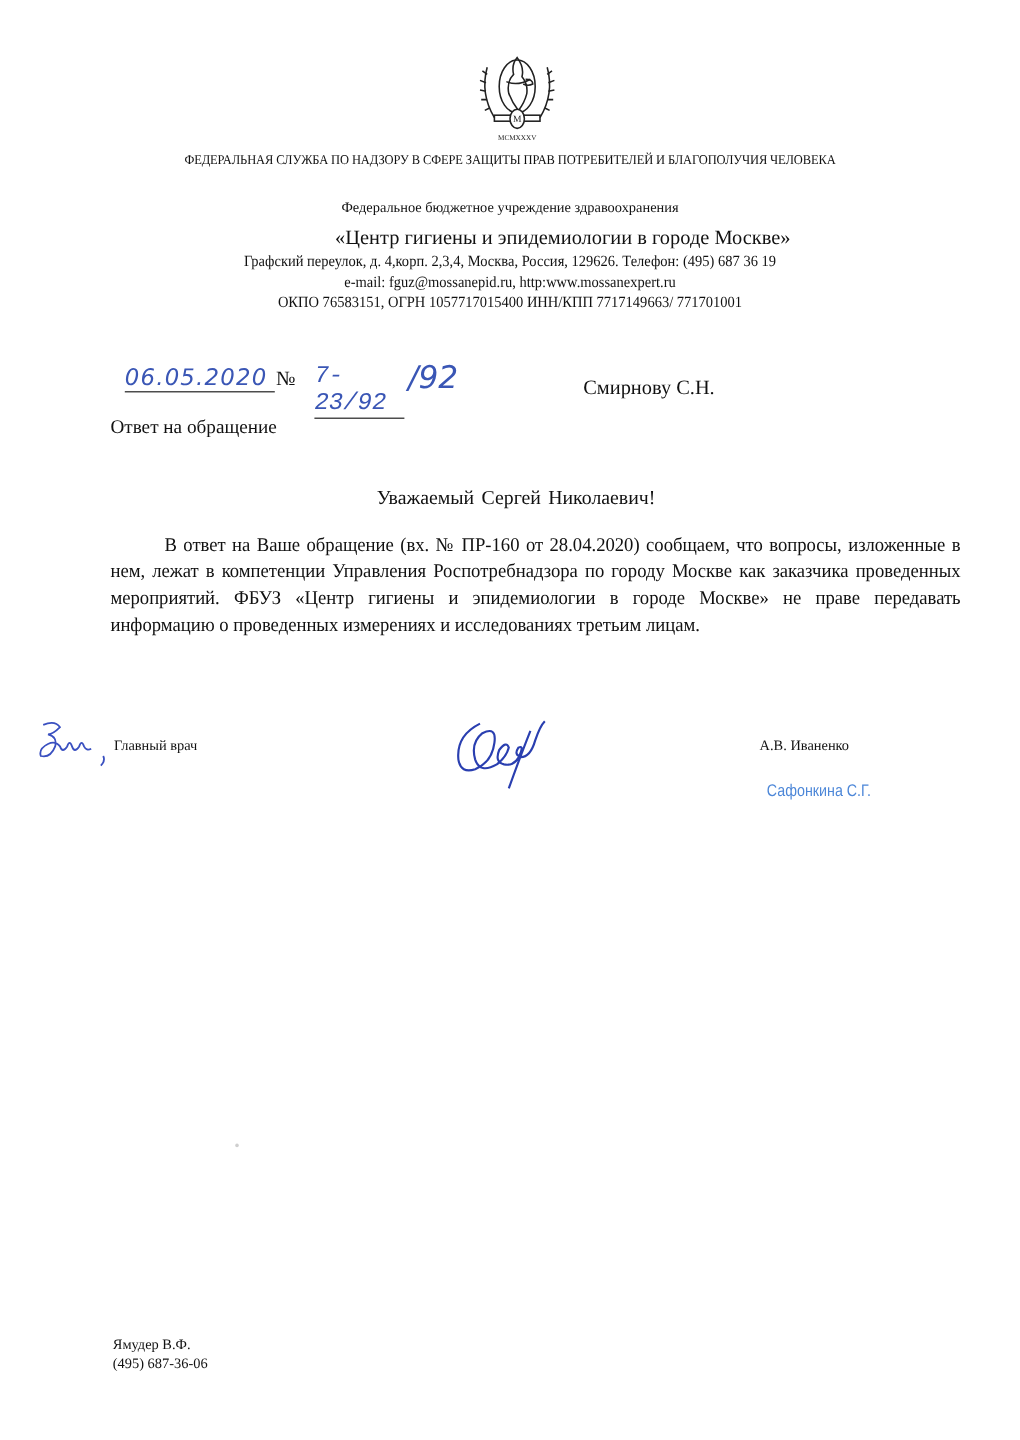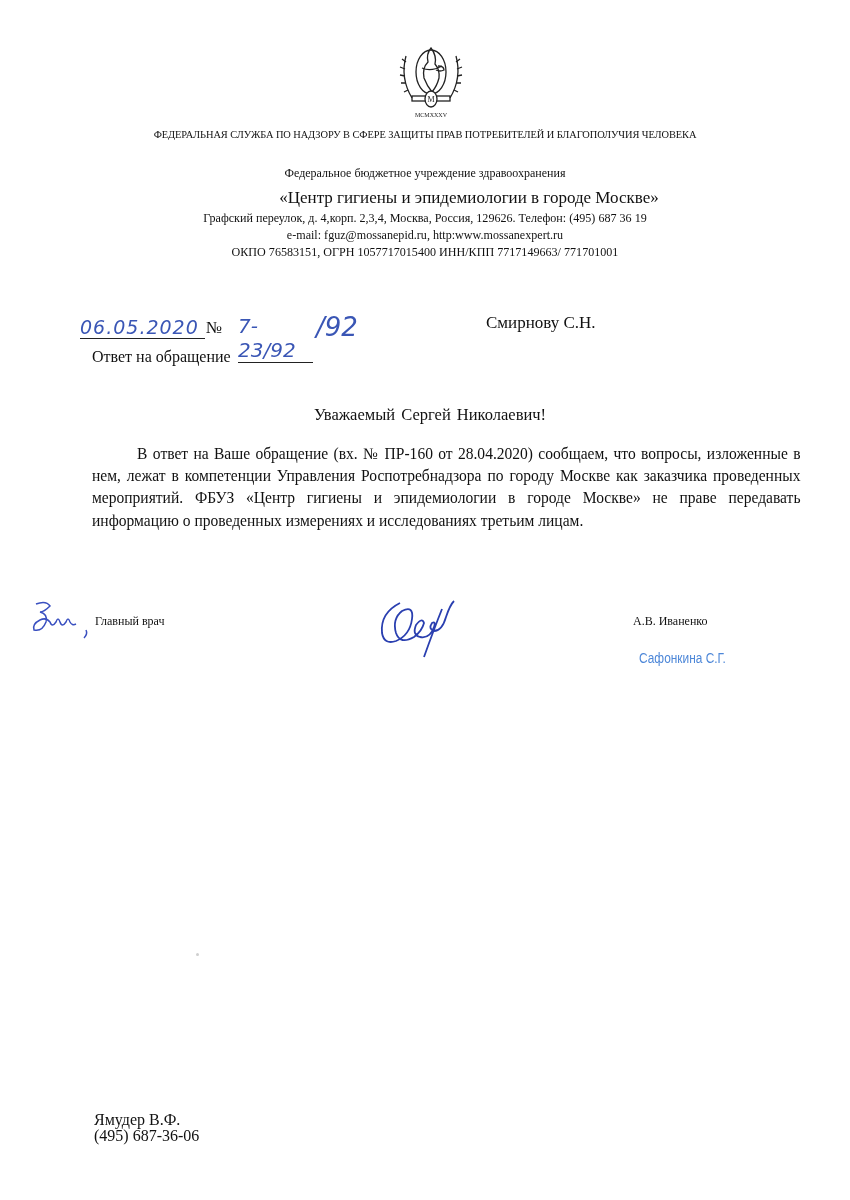--- a/index.html
+++ b/index.html
@@ -13,46 +13,46 @@
       left: 0; width: 850px; top: 128px; text-align: center;
       font-size: 11.2px; letter-spacing: -0.1px; transform: scaleX(0.93); transform-origin: center;
     }
     .org { left: 0; width: 850px; text-align: center; }
     .org-l1 { top: 166px; font-size: 12px; }
     .org-l2 { top: 188px; font-size: 17px; padding-left: 44px; }
     .org-l3 { top: 210px; font-size: 13px; transform: scaleX(0.93); transform-origin: center; }
     .org-l4 { top: 227px; font-size: 13px; transform: scaleX(0.93); transform-origin: center; }
     .org-l5 { top: 244px; font-size: 13px; transform: scaleX(0.93); transform-origin: center; }
 
-    .regline { left: 78px; top: 298px; width: 330px; height: 40px; margin-top: 12px; }
+    .regline { left: 102px; top: 298px; width: 330px; height: 40px; }
     .hand { font-family: "DejaVu Sans", sans-serif; font-style: italic; color: #3a56b5; }
     .reg-date { position: absolute; left: 2px; top: 6px; font-size: 19px; letter-spacing: 1px;
       border-bottom: 1px solid #222; padding-bottom: 0px; width: 125px; }
     .reg-no-label { position: absolute; left: 128px; top: 8px; font-size: 17px; color: #111;
       font-family: "Liberation Serif", serif; }
     .reg-no { position: absolute; left: 160px; top: 4px; font-size: 20px; width: 75px;
-      border-bottom: 1px solid #222; }
+      border-bottom: 1px solid #222; font-family: Liberation Mono, monospace; }
     .reg-no-extra { position: absolute; left: 238px; top: 2px; font-size: 26px; }
 
     .addressee { left: 486px; top: 312px; font-size: 17px; line-height: 21px; }
     .subject { left: 92px; top: 348px; font-size: 16px; }
     .greeting { left: 314px; top: 405px; font-size: 16.5px; word-spacing: 2px; }
     .body-text {
       left: 92px; top: 443px; width: 709px; font-size: 16.2px; line-height: 22.2px;
       text-align: justify; text-indent: 47px; transform: scaleX(0.96); transform-origin: left;
       width: 738px;
     }
     .sig-left { left: 30px; top: 596px; width: 62px; height: 50px; }
     .position { left: 95px; top: 614px; font-size: 12px; }
     .sig-center { left: 370px; top: 593px; width: 110px; height: 80px; }
     .signer { left: 633px; top: 614px; font-size: 12px; }
     .stamp { left: 639px; top: 650px; font-size: 14px; color: #4d87d8;
       font-family: "Liberation Sans", sans-serif; transform: scaleX(0.85); transform-origin: left; }
     .speck { left: 196px; top: 953px; width: 3px; height: 3px; background: #cfcfcf; border-radius: 50%; }
-    .executor { left: 94px; top: 1112px; font-size: 16px; line-height: 16px; }
+    .executor { left: 94px; top: 1112px; font-size: 12px; line-height: 16px; }
   </style>
 </head>
 <body>
 
 <div class="abs emblem">
   <svg width="66" height="84" viewBox="0 0 66 84">
     <g fill="none" stroke="#222" stroke-width="1.3">
       <ellipse cx="33" cy="34" rx="15" ry="22"></ellipse>
       <path d="M8 18 Q2 40 14 60"></path>
       <path d="M58 18 Q64 40 52 60"></path>

